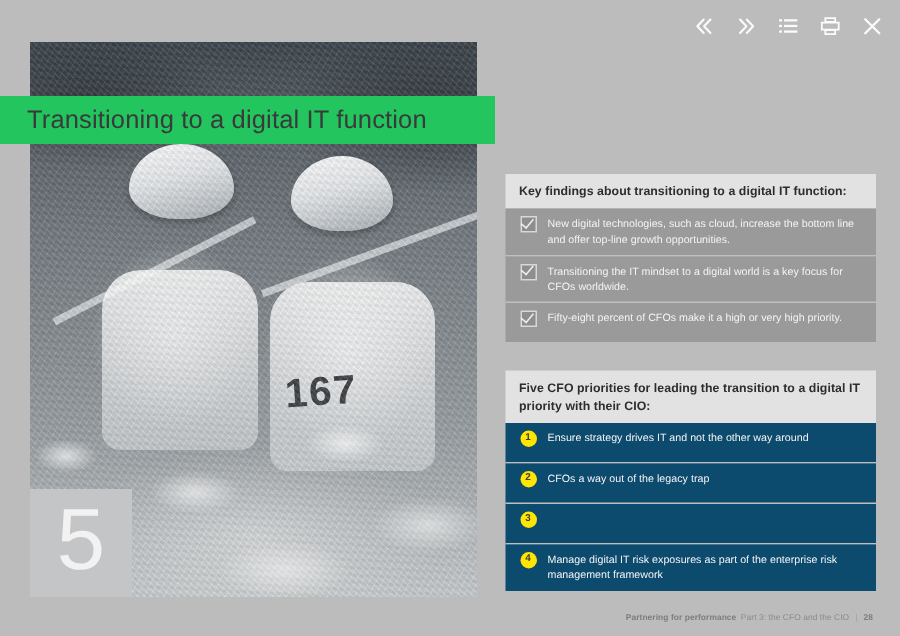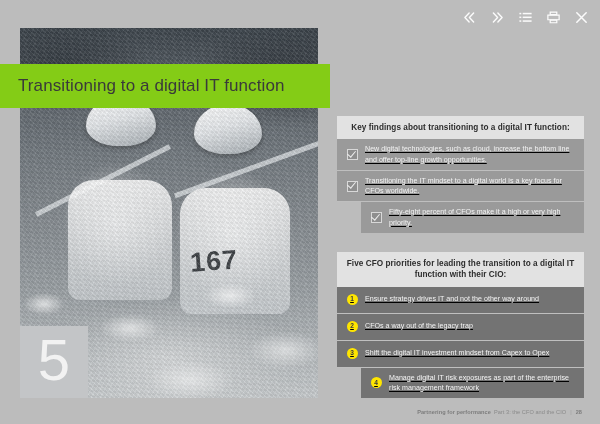--- a/index.html
+++ b/index.html
@@ -152,22 +152,22 @@
     color: #f2f2f2;
     margin-top: -4px;
   }
 
   
   .title-banner {
     position: absolute;
     left: 0;
     top: 64px;
     width: 330px;
-    height: 44px;
-    background: #84cc16;
+    height: 32px;
+    background: #22c55e;
     display: flex;
     align-items: center;
     z-index: 10;
   }
   .title-banner h1 {
     margin: 0 0 0 18px;
     font-family: "Liberation Sans", sans-serif;
     font-size: 17px;
     font-weight: 400;
     color: #3a3a3a;
@@ -187,33 +187,31 @@
   .panel + .panel { margin-top: 19px; }
 
   .panel-header {
     background: #e2e2e2;
     color: #2d2d2d;
     font-size: 8.2px;
     font-weight: 700;
     line-height: 1.38;
     padding: 6px 9px 6px 9px;
     letter-spacing: .05px;
-    text-align: center;
   }
 
   .row {
     display: flex;
-    align-items: center;
+    align-items: flex-start;
     background: #9a9a9a;
     border-bottom: 1px solid #bfbfbf;
     padding: 5px 9px 5px 7px;
     min-height: 16px;
-    text-decoration: underline;
-  }
-  .row:last-child { border-bottom: none; margin-left: 24px; }
+  }
+  .row:last-child { border-bottom: none; }
 
   .row-marker {
     flex: 0 0 auto;
     width: 16px;
     display: flex;
     align-items: center;
     justify-content: center;
     margin-right: 5px;
   }
 
@@ -250,21 +248,21 @@
     line-height: 1;
   }
 
   .row-text {
     font-size: 7.1px;
     line-height: 1.45;
     color: #f4f4f4;
     letter-spacing: .02px;
   }
 
-  .panel.priorities .row { background: #737373; }
+  .panel.priorities .row { background: #0c4a6e; }
   .panel.priorities .row-text { color: #f5f5f5; }
 
   
   .footer {
     position: absolute;
     right: 18px;
     bottom: 9px;
     display: flex;
     align-items: baseline;
     gap: 3px;
@@ -360,41 +358,40 @@
 
       <div class="row">
         <div class="row-marker">
           <div class="checkbox"></div>
         </div>
         <div class="row-text">Fifty-eight percent of CFOs make it a high or very high priority.</div>
       </div>
     </div>
 
     <div class="panel priorities">
-      <div class="panel-header">Five CFO priorities for leading the transition to a digital IT function with their CIO:</div>
+      <div class="panel-header">Five CFO priorities for leading the transition to a digital IT priority with their CIO:</div>
 
       <div class="row">
         <div class="row-marker">
           <div class="numbadge">1</div>
         </div>
         <div class="row-text">Ensure strategy drives IT and not the other way around</div>
       </div>
 
       <div class="row">
         <div class="row-marker">
           <div class="numbadge">2</div>
         </div>
         <div class="row-text">CFOs a way out of the legacy trap</div>
       </div>
 
       <div class="row">
         <div class="row-marker">
           <div class="numbadge">3</div>
         </div>
-        <div class="row-text">Shift the digital IT investment mindset from Capex to Opex</div>
       </div>
 
       <div class="row">
         <div class="row-marker">
           <div class="numbadge">4</div>
         </div>
         <div class="row-text">Manage digital IT risk exposures as part of the enterprise risk management framework</div>
       </div>
 
     </div>

